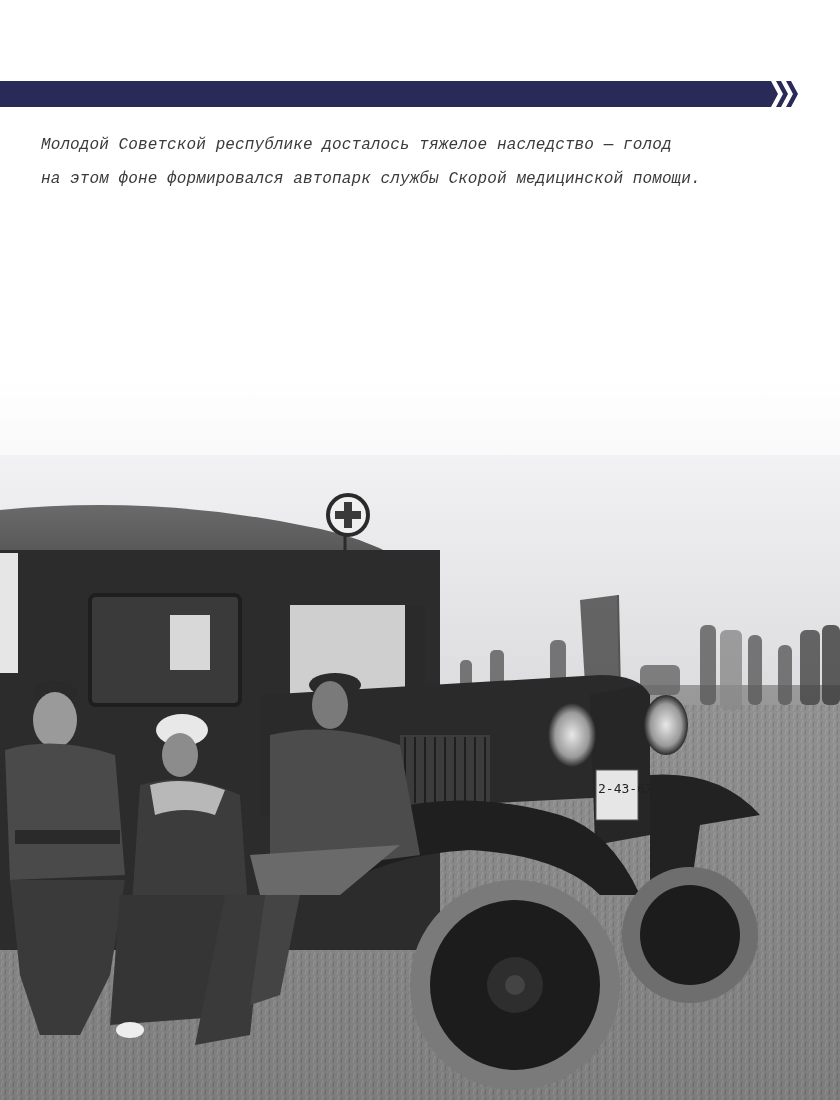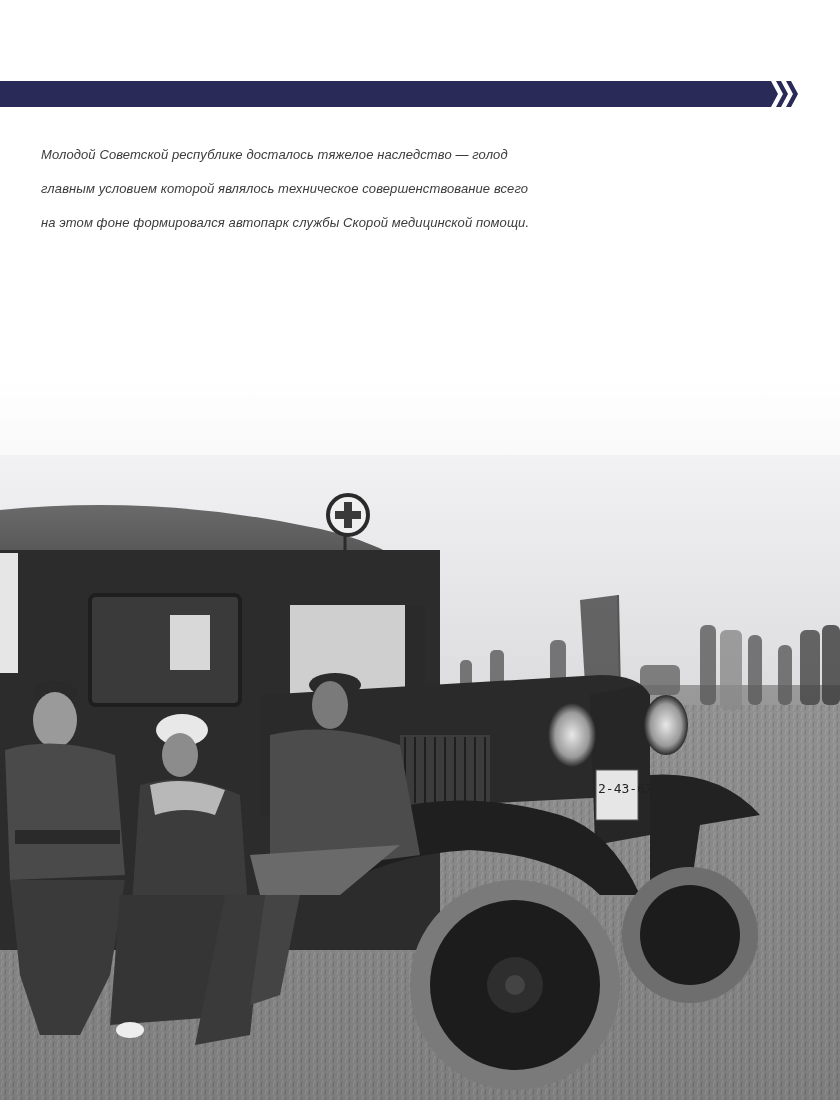--- a/index.html
+++ b/index.html
@@ -6,23 +6,23 @@
     body {
       width: 840px; height: 1100px; overflow: hidden;
       background: #ffffff; position: relative;
       font-family: "DejaVu Serif", "Liberation Serif", serif;
     }
     .header-bar {
       position: absolute; left: 0; top: 81px; width: 800px; height: 26px;
     }
     .header-bar svg { display: block; }
     .intro {
-      position: absolute; left: 41px; top: 138px; width: 790px;
-      font-family: Liberation Sans, sans-serif;
-      font-style: italic; font-size: 13px; line-height: 34.2px;
+      position: absolute; left: 41px; top: 128px; width: 790px;
+      font-family: Liberation Mono, monospace;
+      font-style: italic; font-size: 16px; line-height: 34.2px;
       color: #3b3b3b; letter-spacing: 0.1px;
     }
     .intro .line { display: block; white-space: nowrap; }
     .photo {
       position: absolute; left: 0; top: 375px; width: 836px; height: 725px;
     }
     .photo svg { display: block; }
     .plate-text {
       font-family: "DejaVu Sans Mono", monospace; font-size: 13px; fill: #222;
     }
@@ -35,21 +35,20 @@
     <polygon points="0,0 771,0 778,13 771,26 0,26" fill="#2a2a58"></polygon>
     <g>
       <polygon points="776,0 781,0 788,13 781,26 776,26 783,13" fill="#2a2a58"></polygon>
       <polygon points="786,0 791,0 798,13 791,26 786,26 793,13" fill="#2a2a58"></polygon>
     </g>
   </svg>
 </div>
 
 <div class="intro">
   <span class="line">Молодой Советской республике досталось тяжелое наследство — голод</span>
-  <span class="line">главным условием которой являлось техническое совершенствование всего</span>
   <span class="line">на этом фоне формировался автопарк службы Скорой медицинской помощи.</span>
 </div>
 
 <div class="photo">
   <svg width="840" height="725" viewBox="0 0 840 725">
     <defs>
       <linearGradient id="sky" x1="0" y1="0" x2="0" y2="1">
         <stop offset="0" stop-color="#ffffff"></stop>
         <stop offset="0.12" stop-color="#f1f1f3"></stop>
         <stop offset="0.45" stop-color="#dcdcdf"></stop>

